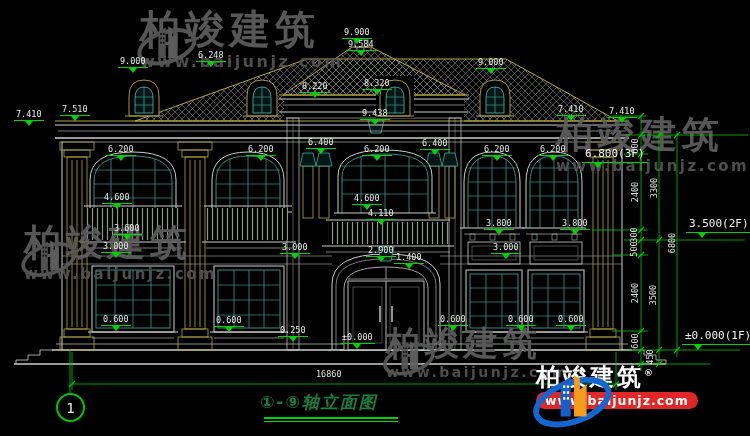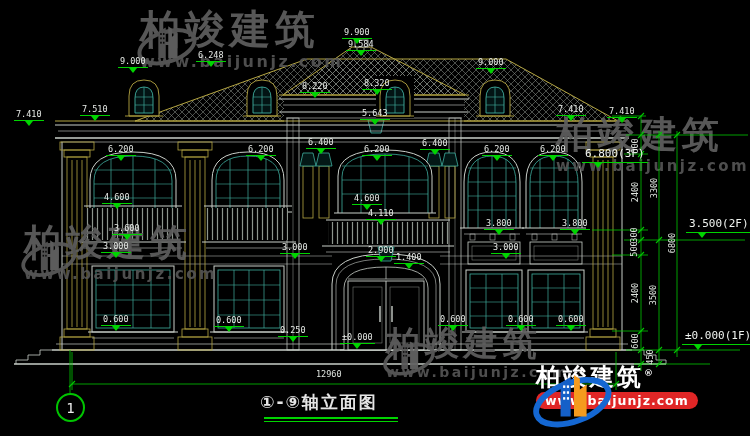--- a/index.html
+++ b/index.html
@@ -17,22 +17,22 @@
        white-space:nowrap;text-align:center;}
   .ann .t{display:inline-block;}
   .level .t{border-bottom:1px solid #00d400;padding:0 2px 1px 2px;}
   .tri{width:0;height:0;border-left:4px solid transparent;border-right:4px solid transparent;
        border-top:5px solid #00d400;margin:0 auto;}
   .floor{font-size:11px;color:#f0f4f0;}
   .floor .t{border-bottom:1px solid #00d400;padding:0 3px 2px 3px;}
   .floor .tri{margin:0 0 0 12px;}
   .dim{color:#dfe4df;}
   .rot{transform:translate(-50%,-50%) rotate(-90deg);}
-  #title-row{position:absolute;left:260px;top:391px;z-index:6;color:#e5e5e5;font-size:17px;
-       letter-spacing:2px;font-weight:bold;white-space:nowrap;}
+  #title-row{position:absolute;left:260px;top:391px;z-index:6;color:#15803d;font-size:17px;
+       letter-spacing:2px;font-weight:bold;white-space:nowrap;font-style:italic;}
   .ul{position:absolute;background:#00d400;z-index:6;}
   #axis-bubble{position:absolute;left:56px;top:393px;width:25px;height:25px;border:2px solid #00c400;
        border-radius:50%;z-index:6;color:#ececec;font:14px "DejaVu Sans Mono",monospace;
        display:flex;align-items:center;justify-content:center;}
   #brand{position:absolute;left:532px;top:364px;z-index:7;display:flex;align-items:center;}
   #brand .bx{display:flex;flex-direction:column;align-items:flex-start;margin-left:4px;}
   #brand .bco{color:#fff;font-weight:bold;font-size:24px;letter-spacing:3px;line-height:1.1;white-space:nowrap;}
   #brand .bco sup{font-size:9px;}
   #brand .burl{background:#e02626;color:#fff;font-weight:bold;font-size:12.5px;letter-spacing:1px;
        border-radius:9px;padding:1px 9px;margin-top:2px;white-space:nowrap;}
@@ -413,29 +413,29 @@
     <line x1="72" y1="384" x2="616" y2="384"></line>
     <line x1="69" y1="387" x2="75" y2="381" stroke-width="1.1"></line>
     <line x1="613" y1="387" x2="619" y2="381" stroke-width="1.1"></line>
 
     <line x1="70" y1="350" x2="70" y2="393"></line>
   </g>
 </svg>
 
 <div id="anno">
       <div class="ann level" style="left: 14px; top: 110px;"><span class="t">7.410</span><div class="tri"></div></div>
-      <div class="ann level" style="left: 80px; top: 105px;"><span class="t">7.510</span><div class="tri"></div></div>
+      <div class="ann level" style="left: 60px; top: 105px;"><span class="t">7.510</span><div class="tri"></div></div>
       <div class="ann level" style="left: 118px; top: 57px;"><span class="t">9.000</span><div class="tri"></div></div>
       <div class="ann level" style="left: 196px; top: 51px;"><span class="t">6.248</span><div class="tri"></div></div>
       <div class="ann level" style="left: 342px; top: 28px;"><span class="t">9.900</span><div class="tri"></div></div>
       <div class="ann level" style="left: 346px; top: 40px; text-decoration: underline;"><span class="t">9.584</span><div class="tri"></div></div>
       <div class="ann level" style="left: 300px; top: 82px;"><span class="t">8.220</span><div class="tri"></div></div>
       <div class="ann level" style="left: 362px; top: 79px;"><span class="t">8.320</span><div class="tri"></div></div>
       <div class="ann level" style="left: 476px; top: 58px;"><span class="t">9.000</span><div class="tri"></div></div>
-      <div class="ann level" style="left: 360px; top: 109px;"><span class="t">5.643</span><div class="tri"></div></div>
+      <div class="ann level" style="left: 360px; top: 109px;"><span class="t">9.438</span><div class="tri"></div></div>
       <div class="ann level" style="left: 556px; top: 105px;"><span class="t">7.410</span><div class="tri"></div></div>
       <div class="ann level" style="left: 607px; top: 107px;"><span class="t">7.410</span><div class="tri"></div></div>
       <div class="ann floor" style="left: 582px; top: 116px; margin-top: 32px;"><span class="t">6.800(3F)</span><div class="tri"></div></div>
       <div class="ann level" style="left: 106px; top: 145px;"><span class="t">6.200</span><div class="tri"></div></div>
       <div class="ann level" style="left: 246px; top: 145px;"><span class="t">6.200</span><div class="tri"></div></div>
       <div class="ann level" style="left: 306px; top: 138px;"><span class="t">6.400</span><div class="tri"></div></div>
       <div class="ann level" style="left: 362px; top: 145px;"><span class="t">6.200</span><div class="tri"></div></div>
       <div class="ann level" style="left: 420px; top: 139px;"><span class="t">6.400</span><div class="tri"></div></div>
       <div class="ann level" style="left: 482px; top: 145px;"><span class="t">6.200</span><div class="tri"></div></div>
       <div class="ann level" style="left: 538px; top: 145px;"><span class="t">6.200</span><div class="tri"></div></div>
@@ -452,21 +452,21 @@
       <div class="ann level" style="left: 491px; top: 243px;"><span class="t">3.000</span><div class="tri"></div></div>
       <div class="ann floor" style="left: 686px; top: 218px;"><span class="t">3.500(2F)</span><div class="tri"></div></div>
       <div class="ann level" style="left: 101px; top: 315px;"><span class="t">0.600</span><div class="tri"></div></div>
       <div class="ann level" style="left: 214px; top: 316px;"><span class="t">0.600</span><div class="tri"></div></div>
       <div class="ann level" style="left: 278px; top: 326px;"><span class="t">0.250</span><div class="tri"></div></div>
       <div class="ann level" style="left: 438px; top: 315px;"><span class="t">0.600</span><div class="tri"></div></div>
       <div class="ann level" style="left: 506px; top: 315px;"><span class="t">0.600</span><div class="tri"></div></div>
       <div class="ann level" style="left: 556px; top: 315px;"><span class="t">0.600</span><div class="tri"></div></div>
       <div class="ann level" style="left: 340px; top: 333px;"><span class="t">±0.000</span><div class="tri"></div></div>
       <div class="ann floor" style="left: 682px; top: 330px;"><span class="t">±0.000(1F)</span><div class="tri"></div></div>
-      <div class="ann dim" style="left: 316px; top: 370px;"><span class="t">12960</span></div>
+      <div class="ann dim" style="left: 316px; top: 370px;"><span class="t">16860</span></div>
       <div class="ann dim rot" style="left: 636px; top: 146px;"><span class="t">600</span></div>
       <div class="ann dim rot" style="left: 636px; top: 192px;"><span class="t">2400</span></div>
       <div class="ann dim rot" style="left: 635px; top: 235px;"><span class="t">300</span></div>
       <div class="ann dim rot" style="left: 635px; top: 249px;"><span class="t">500</span></div>
       <div class="ann dim rot" style="left: 636px; top: 293px;"><span class="t">2400</span></div>
       <div class="ann dim rot" style="left: 636px; top: 341px;"><span class="t">600</span></div>
       <div class="ann dim rot" style="left: 651px; top: 357px;"><span class="t">450</span></div>
       <div class="ann dim rot" style="left: 655px; top: 188px;"><span class="t">3300</span></div>
       <div class="ann dim rot" style="left: 654px; top: 295px;"><span class="t">3500</span></div>
       <div class="ann dim rot" style="left: 673px; top: 243px;"><span class="t">6800</span></div>

